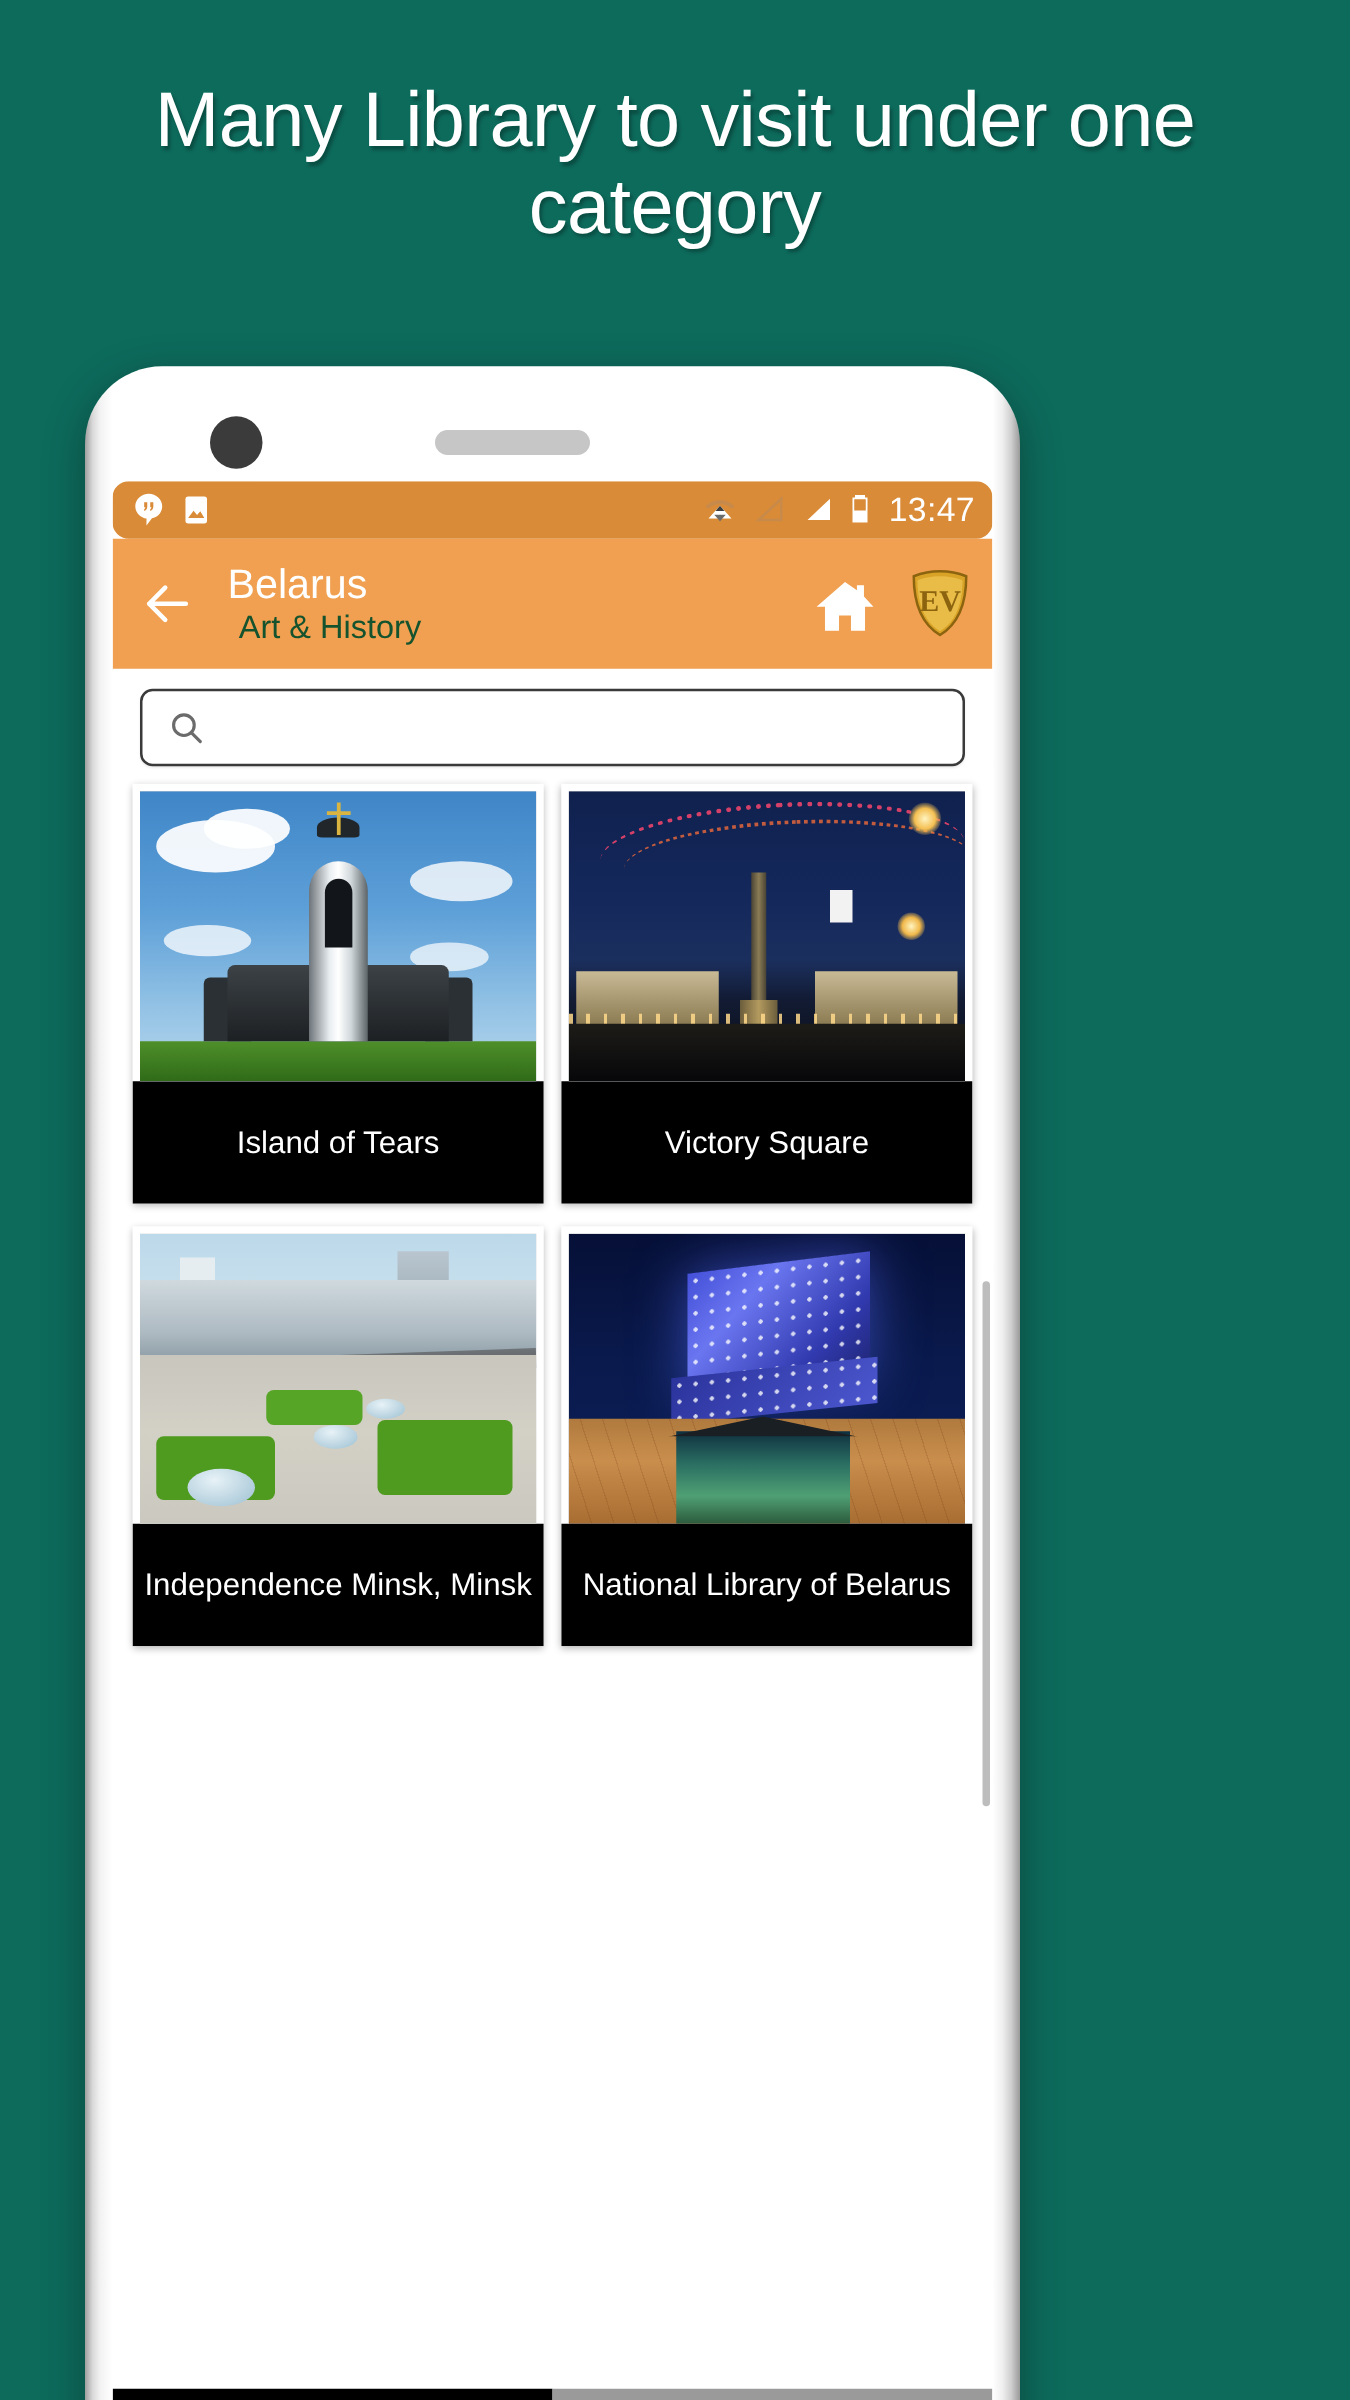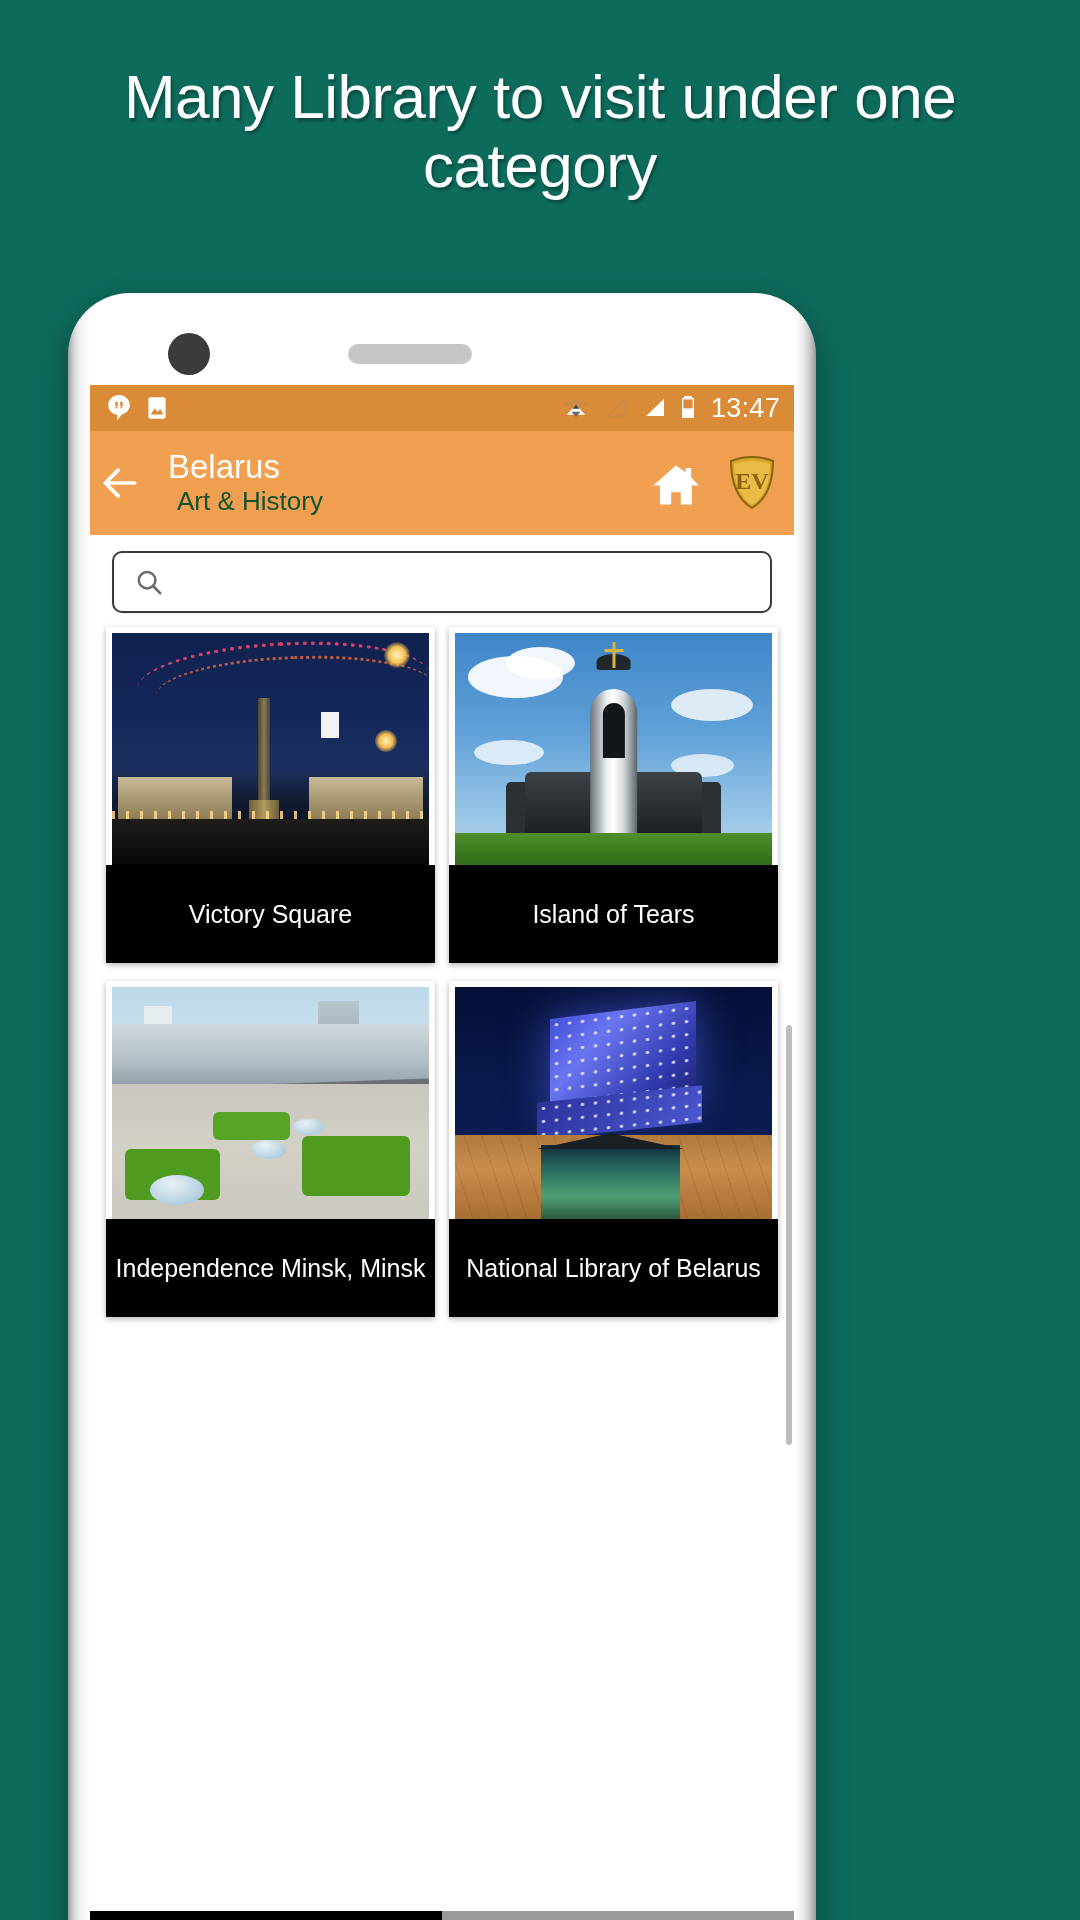--- a/index.html
+++ b/index.html
@@ -94,38 +94,39 @@
   }
 
   
   .statusbar {
     height: 46px;
     background: #d98b37;
     display: flex;
     align-items: center;
     padding: 0 14px 0 16px;
     color: #ffffff;
+    border-radius: 13px;
   }
   .sb-left { display: flex; align-items: center; gap: 12px; }
   .sb-right { margin-left: auto; display: flex; align-items: center; gap: 11px; }
   .sb-clock {
     font-size: 27px;
     color: #ffffff;
     letter-spacing: 0.3px;
     margin-left: 4px;
   }
   .sb-icon { display: block; }
 
   
   .appbar {
     height: 104px;
     background: #f0a050;
     display: flex;
     align-items: center;
-    padding: 0 18px 0 8px;
+    padding: 0 18px 0 22px;
     position: relative;
   }
   .back-arrow { width: 44px; height: 44px; flex: 0 0 auto; }
   .titles { margin-left: 26px; display: flex; flex-direction: column; }
   .title {
     font-size: 33px;
     color: #ffffff;
     line-height: 1.08;
     font-weight: 400;
   }
@@ -400,56 +401,56 @@
           </svg>
           <input class="search-input" type="text" value="" placeholder="" style="">
         </div>
       </div>
 
       <div class="grid">
 
         <div class="card">
           <div class="card-img">
             <div class="ph">
-              <div class="vs-sky"></div>
-              <div class="vs-garland"></div>
-              <div class="vs-garland2"></div>
-              <div class="vs-bldgL"></div>
-              <div class="vs-bldgR"></div>
-              <div class="vs-obelisk"></div>
-              <div class="vs-sign"></div>
-              <div class="vs-lamp"></div>
-              <div class="vs-lamp2"></div>
-              <div class="vs-glowrow"></div>
-              <div class="vs-road"></div>
-            </div>
-          </div>
-          <div class="card-label">Victory Square</div>
-        </div>
-
-        <div class="card">
-          <div class="card-img">
-            <div class="ph">
               <div class="it-sky"></div>
               <div class="it-cloud" style="left:4%;top:10%;width:30%;height:18%;"></div>
               <div class="it-cloud" style="left:16%;top:6%;width:22%;height:14%;"></div>
               <div class="it-cloud" style="right:6%;top:24%;width:26%;height:14%;opacity:.8;"></div>
               <div class="it-cloud" style="left:6%;top:46%;width:22%;height:11%;opacity:.75;"></div>
               <div class="it-cloud" style="right:12%;top:52%;width:20%;height:10%;opacity:.7;"></div>
               <div class="it-grass"></div>
               <div class="it-wingL"></div>
               <div class="it-wingR"></div>
               <div class="it-base"></div>
               <div class="it-tower"></div>
               <div class="it-arch"></div>
               <div class="it-dome"></div>
               <div class="it-cross"></div>
             </div>
           </div>
           <div class="card-label">Island of Tears</div>
+        </div>
+
+        <div class="card">
+          <div class="card-img">
+            <div class="ph">
+              <div class="vs-sky"></div>
+              <div class="vs-garland"></div>
+              <div class="vs-garland2"></div>
+              <div class="vs-bldgL"></div>
+              <div class="vs-bldgR"></div>
+              <div class="vs-obelisk"></div>
+              <div class="vs-sign"></div>
+              <div class="vs-lamp"></div>
+              <div class="vs-lamp2"></div>
+              <div class="vs-glowrow"></div>
+              <div class="vs-road"></div>
+            </div>
+          </div>
+          <div class="card-label">Victory Square</div>
         </div>
 
         <div class="card">
           <div class="card-img">
             <div class="ph">
               <div class="is-sky"></div>
               <div class="is-tower"></div>
               <div class="is-tower2"></div>
               <div class="is-bldgs"></div>
               <div class="is-road"></div>

